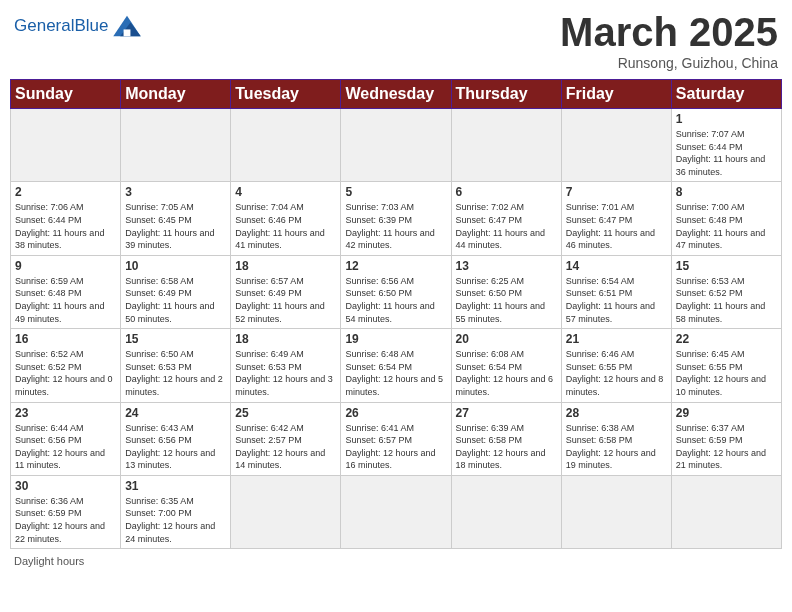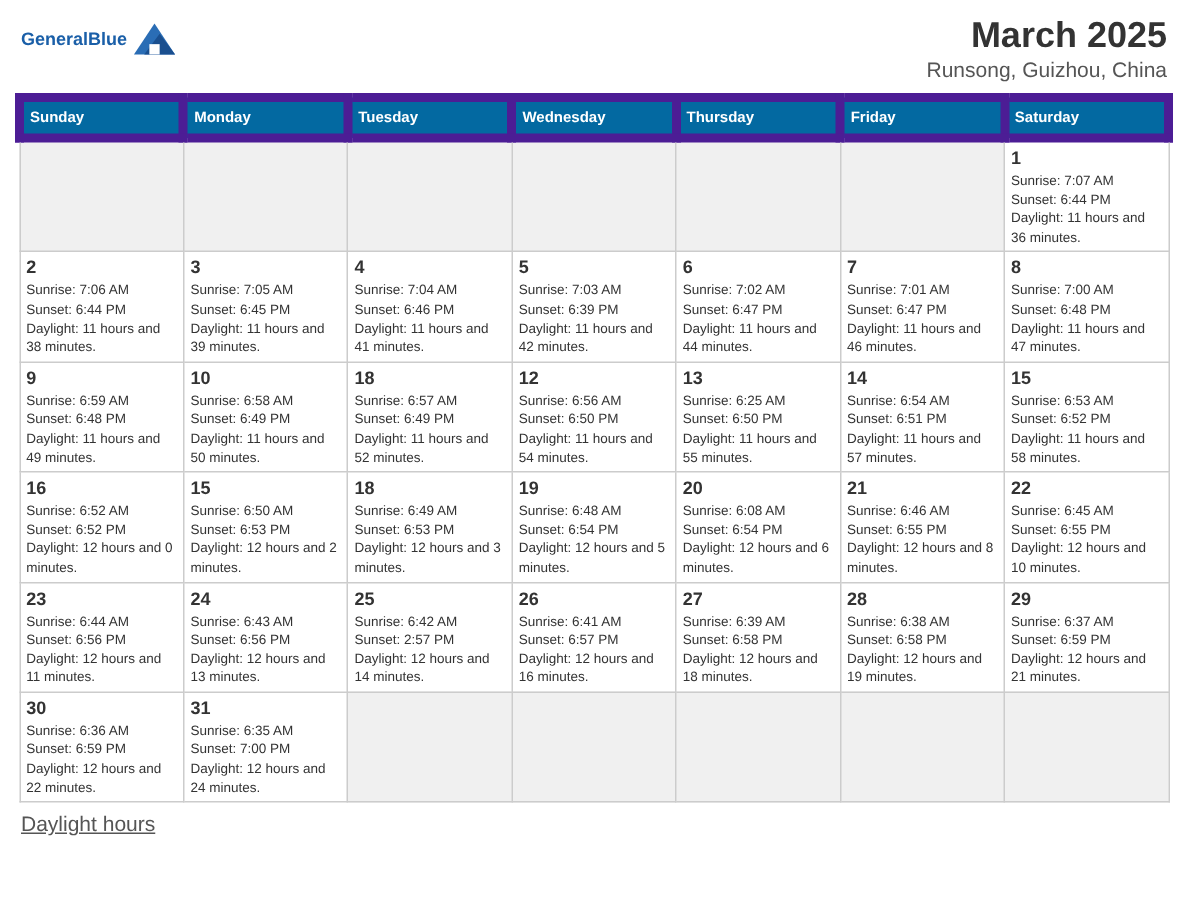--- a/index.html
+++ b/index.html
@@ -16,55 +16,55 @@
       align-items: flex-start;
       margin-bottom: 8px;
       padding: 0 4px;
     }
     .logo {
       display: flex;
       align-items: center;
       margin-top: 4px;
     }
     .logo-text {
-      font-size: 12px;
-      font-weight: bold;
+      font-size: 17px;
+      font-weight: normal;
       color: #333;
     }
     .logo-text span { color: #1a5fa8; }
     .logo-icon {
       width: 32px;
       height: 24px;
       margin-left: 2px;
     }
     .title-block {
       text-align: right;
     }
     .month-title {
-      font-size: 24px;
+      font-size: 40px;
       font-weight: bold;
       color: #333;
     }
     .location {
       font-size: 14px;
       color: #555;
     }
     .calendar {
       width: 100%;
       border-collapse: collapse;
       border: 1px solid #ccc;
     }
     .calendar th {
-      background: #0369a1;
+      background: #7f1d1d;
       color: #fff;
-      font-size: 10px;
+      font-size: 16px;
       font-weight: bold;
       text-align: left;
       padding: 5px 4px;
-      border: 6px solid #4c1d95;
+      border: 1px solid #4c1d95;
     }
     .calendar td {
       vertical-align: top;
       border: 1px solid #ccc;
       padding: 3px 4px;
       width: 108px;
       min-height: 70px;
       font-size: 9.5px;
       color: #333;
       background: #fff;
@@ -78,25 +78,24 @@
       display: block;
       margin-bottom: 2px;
     }
     .day-info {
       font-size: 9px;
       line-height: 1.4;
       color: #333;
     }
     .footer-note {
       margin-top: 6px;
-      font-size: 14px;
+      font-size: 11px;
       color: #555;
       text-align: left;
       padding-left: 4px;
-      text-decoration: underline;
     }
   </style>
 </head>
 <body>
 
 <div class="header">
   <div class="logo">
     <span class="logo-text">
       <span>General</span><span style="color:#1a5fa8">Blue</span>
     </span>

